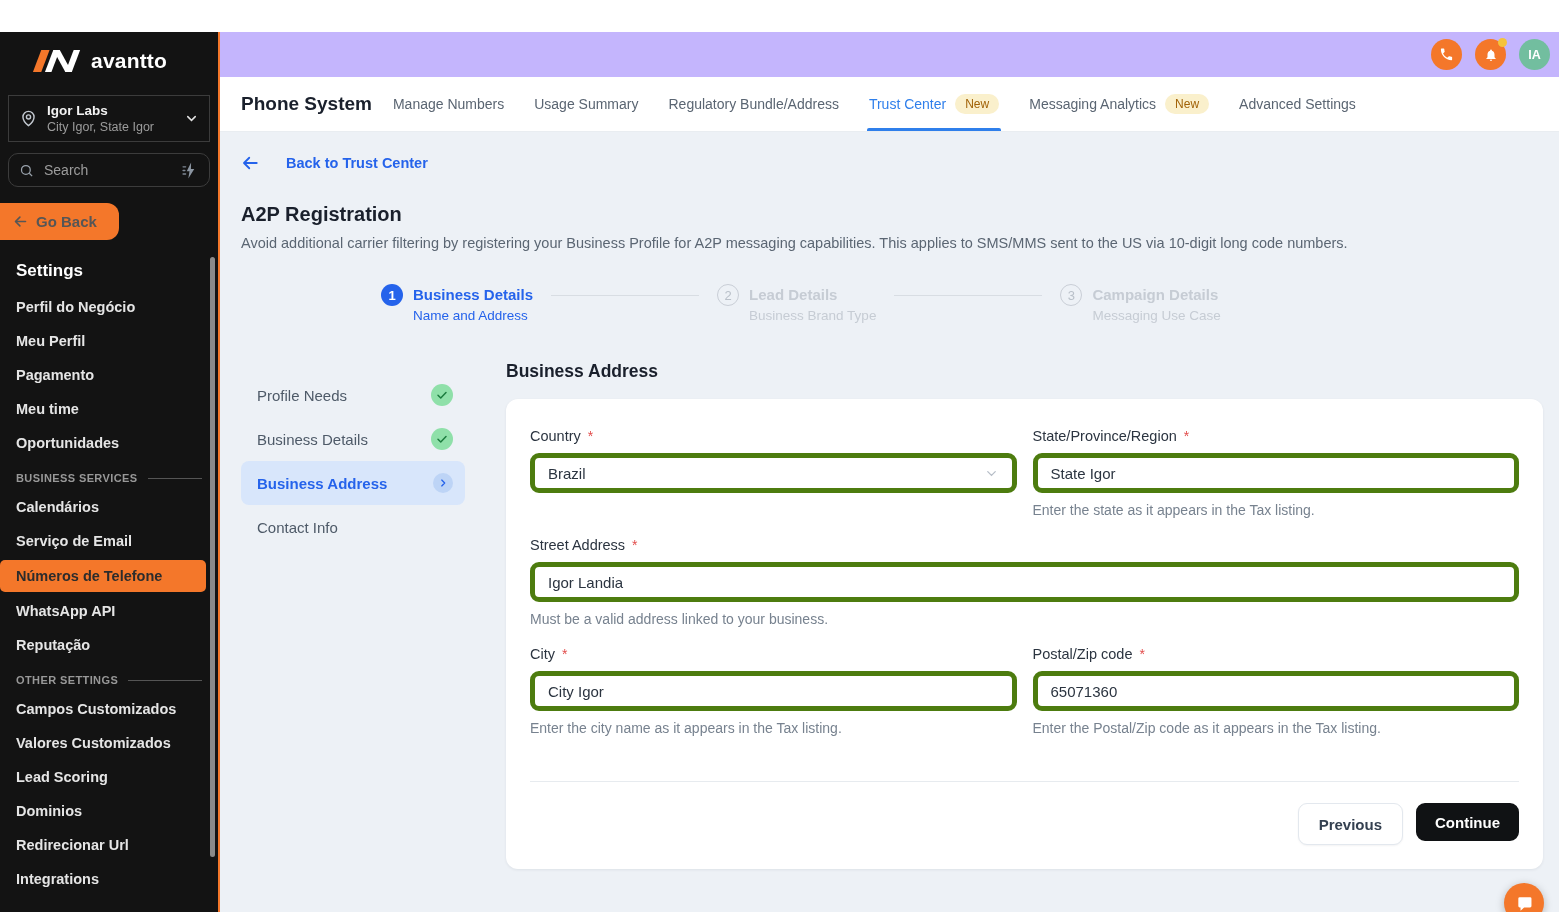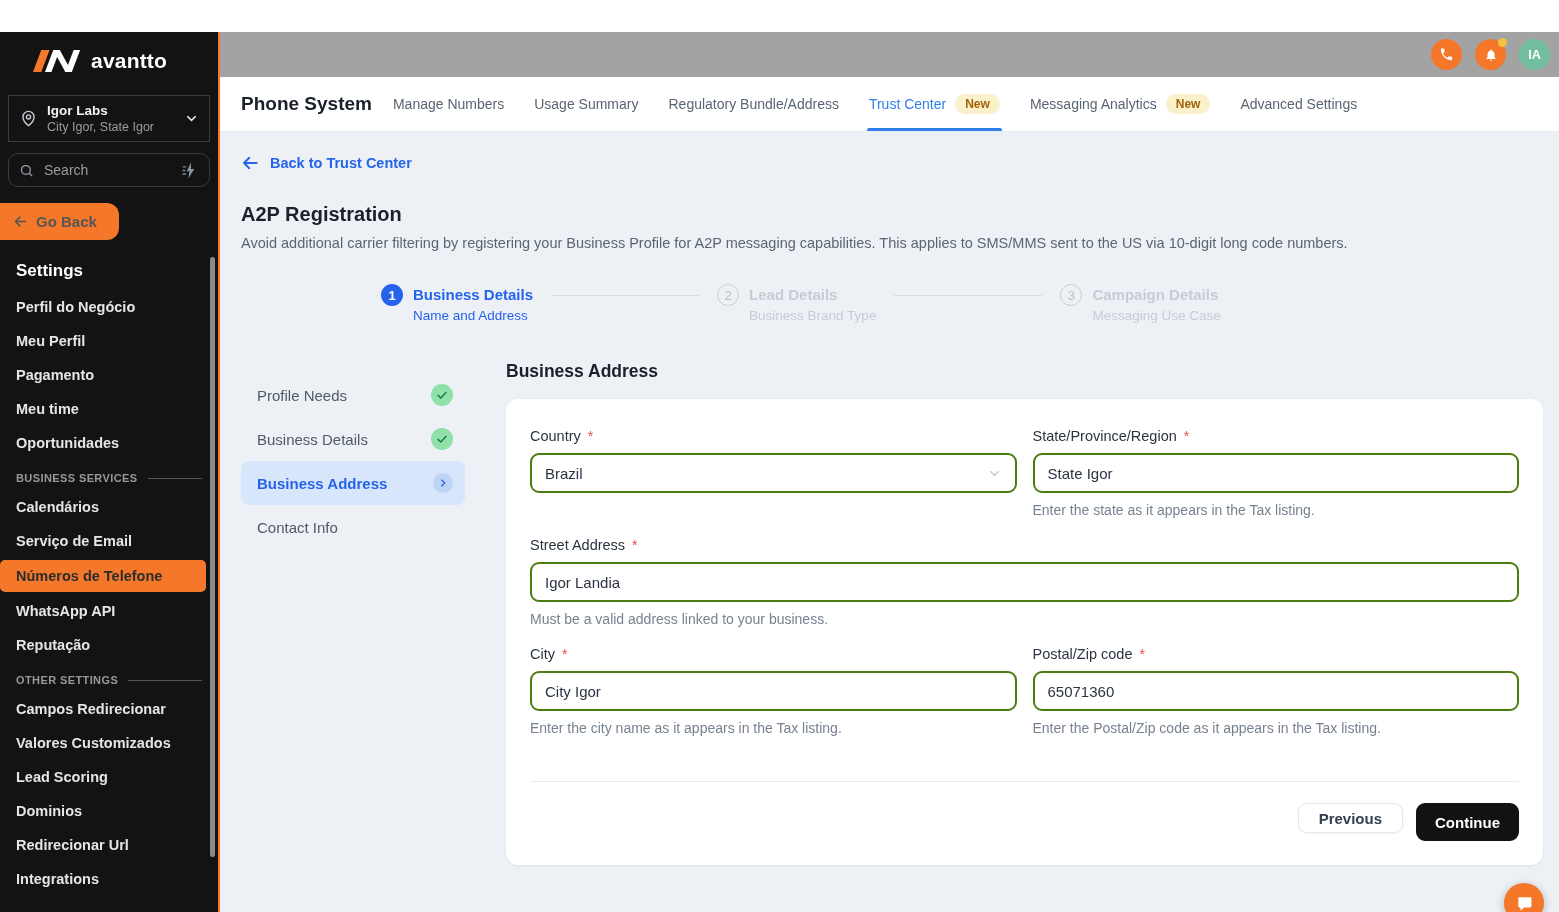--- a/index.html
+++ b/index.html
@@ -33,45 +33,45 @@
   .menu-item.active { background: #F4772A; color: #2c2c2c; border-radius: 5px;
     margin: 2px 12px 2px 0; padding: 8px 16px; }
   .section-h { display: flex; align-items: center; gap: 10px; color: #989898;
     font-size: 11px; font-weight: 700; letter-spacing: .4px; padding: 12px 16px 6px; }
   .section-h .rule { flex: 1; height: 1px; background: #555; }
   .side-scrollbar { position: absolute; right: 3px; top: 225px; width: 5px; height: 600px;
     background: #a9a9a9; border-radius: 3px; opacity: .8; }
 
   
   .main { flex: 1; display: flex; flex-direction: column; position: relative; }
-  .topbar { height: 45px; background: #a3a3a3; display: flex; align-items: center;
+  .topbar { height: 45px; background: #c4b5fd; display: flex; align-items: center;
     justify-content: flex-end; gap: 13px; padding-right: 9px; }
   .icon-circle { width: 31px; height: 31px; border-radius: 50%; background: #F4772A;
     display: flex; align-items: center; justify-content: center; position: relative; cursor: pointer; }
   .bell-dot { position: absolute; top: -1px; right: -1px; width: 9px; height: 9px;
     border-radius: 50%; background: #F5C33B; }
   .avatar { width: 31px; height: 31px; border-radius: 50%; background: #72BE9F; color: #fff;
     font-size: 12.5px; font-weight: 700; display: flex; align-items: center;
     justify-content: center; cursor: pointer; }
 
   .tabbar { height: 55px; background: #fff; display: flex; align-items: center;
     padding-left: 21px; border-bottom: 1px solid #e9edf1; }
   .pstitle { font-size: 19px; font-weight: 600; color: #1a202c; margin-right: 6px; }
   .tabs { display: flex; align-items: stretch; height: 100%; }
   .tab { color: #5a6572; font-size: 14px; padding: 0 15px; display: flex; align-items: center;
     gap: 9px; position: relative; cursor: pointer; white-space: nowrap; }
   .tab.active { color: #2F7FEB; font-weight: 500; }
   .tab.active::after { content: ""; position: absolute; left: 13px; right: 13px; bottom: 0;
     height: 3px; background: #2F7FEB; border-radius: 2px 2px 0 0; }
-  .badge { background: #FAF0CC; color: #A16207; font-size: 12px; font-weight: 700;
+  .badge { background: #FAF0CC; color: #A16207; font-size: 12px; font-weight: 400;
     padding: 3px 10px; border-radius: 10px; }
 
   .content { background: #EDF1F6; flex: 1; padding: 22px 16px 0 21px; overflow: hidden; }
   .back-link { color: #2563EB; font-size: 14.5px; font-weight: 600; display: inline-flex;
-    gap: 11px; align-items: center; cursor: pointer; }
+    gap: 27px; align-items: center; cursor: pointer; }
   .a2p-title { font-size: 20px; font-weight: 700; color: #1a202c; margin: 27px 0 9px; }
   .a2p-desc { font-size: 14.5px; color: #5b6673; margin: 0; }
 
   
   .stepper { display: flex; align-items: flex-start; margin: 33px 0 0 140px; }
   .step { display: flex; gap: 10px; }
   .step-circle { width: 22px; height: 22px; border-radius: 50%; font-size: 13px;
     display: flex; align-items: center; justify-content: center; flex: none; }
   .step.active .step-circle { background: #2563EB; color: #fff; font-weight: 700; }
   .step.future .step-circle { border: 1.5px solid #c9ced6; color: #b9c0c9; background: transparent; }
@@ -95,29 +95,29 @@
 
   .form-col { flex: 1; margin-left: 41px; }
   .form-heading { font-size: 17.5px; font-weight: 700; color: #1a202c; margin: 0 0 17px; }
   .card { background: #fff; border-radius: 12px; padding: 29px 24px 24px;
     box-shadow: 0 1px 3px rgba(16,24,40,.07); }
   .grid2 { display: grid; grid-template-columns: 1fr 1fr; column-gap: 16px; }
   .field { margin-bottom: 19px; }
   .flabel { font-size: 14.5px; color: #2b3440; font-weight: 400; margin-bottom: 9px;
     display: flex; align-items: flex-start; gap: 7px; }
   .req { color: #E24C4B; font-size: 14px; }
-  .input, .select { height: 40px; border: 2px solid #4d7c0f; border-radius: 9px;
+  .input, .select { height: 40px; border: 5px solid #4d7c0f; border-radius: 9px;
     padding: 0 13px; font-size: 15px; color: #2b3440; width: 100%; background: #fff;
     font-family: inherit; }
   .select { display: flex; align-items: center; justify-content: space-between; cursor: pointer; }
   input.input { outline: none; }
   .helper { font-size: 14px; color: #77828F; margin-top: 9px; }
   .card-footer { border-top: 1px solid #E7EBEF; margin-top: 26px; padding-top: 21px;
     display: flex; justify-content: flex-end; gap: 13px; }
-  .btn-prev { background: #fff; border: 1px solid #E3E8EE; border-radius: 9px; height: 30px;
+  .btn-prev { background: #fff; border: 1px solid #E3E8EE; border-radius: 9px; height: 42px;
     padding: 0 20px; font-size: 15px; font-weight: 600; color: #344050; cursor: pointer;
     box-shadow: 0 1px 2px rgba(16,24,40,.05); font-family: inherit; }
   .btn-continue { background: #101214; color: #fff; border: 2px solid #101214;
     border-radius: 9px; height: 38px; padding: 0 17px; font-size: 15px; font-weight: 700;
     cursor: pointer; font-family: inherit; }
   .fab { position: absolute; right: 15px; bottom: 21px; width: 40px; height: 40px;
     border-radius: 50%; background: #F4772A; display: flex; align-items: center;
     justify-content: center; cursor: pointer; box-shadow: 0 2px 8px rgba(0,0,0,.25); }
 </style>
 </head>
@@ -202,21 +202,21 @@
       <div class="menu-item">Serviço de Email</div>
       <div class="menu-item active">Números de Telefone</div>
       <div class="menu-item">WhatsApp API</div>
       <div class="menu-item">Reputação</div>
 
       <div class="section-h">
         <span>OTHER SETTINGS</span>
           <span class="rule"></span>
       </div>
 
-      <div class="menu-item">Campos Redirecionar</div>
+      <div class="menu-item">Campos Customizados</div>
       <div class="menu-item">Valores Customizados</div>
       <div class="menu-item">Lead Scoring</div>
       <div class="menu-item">Dominios</div>
       <div class="menu-item">Redirecionar Url</div>
       <div class="menu-item">Integrations</div>
     </nav>
 
     <div class="side-scrollbar"></div>
   </aside>
 

